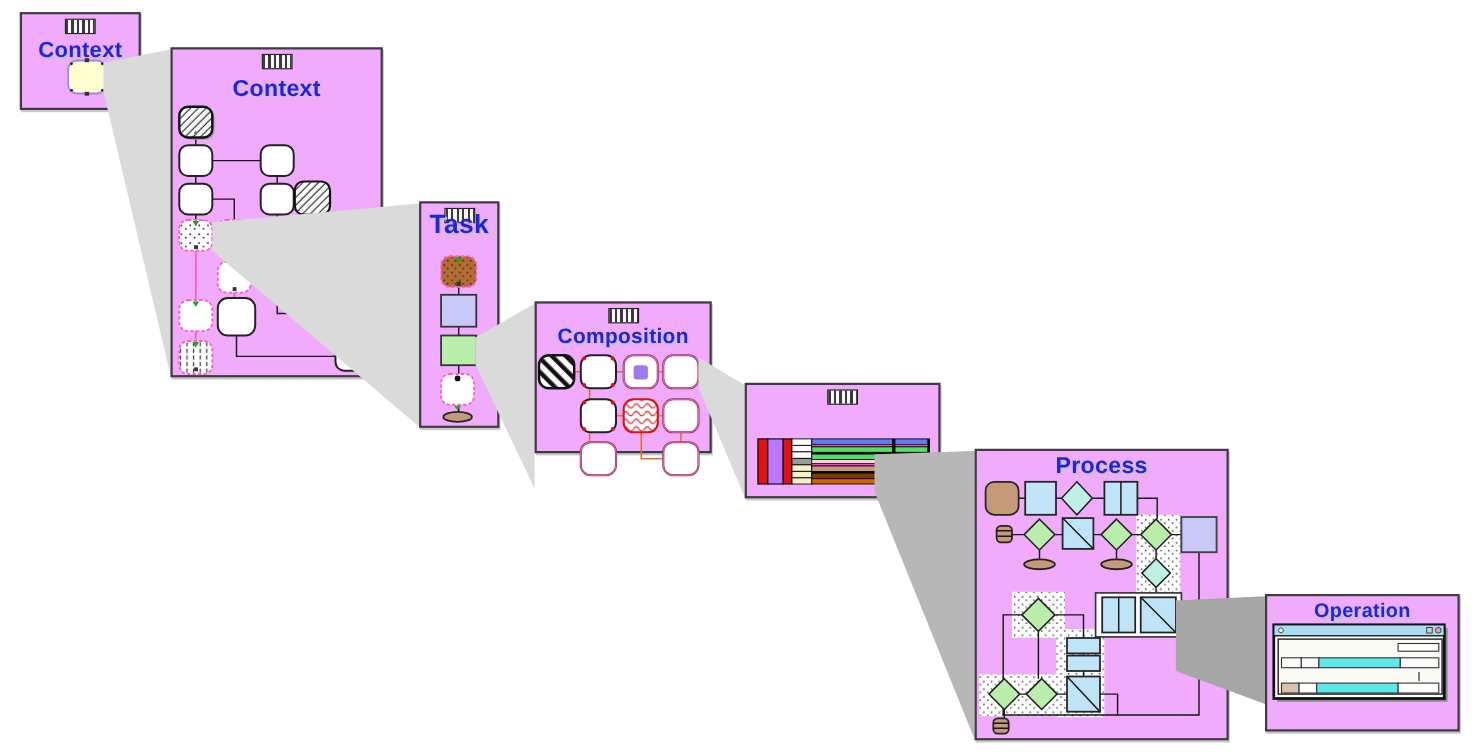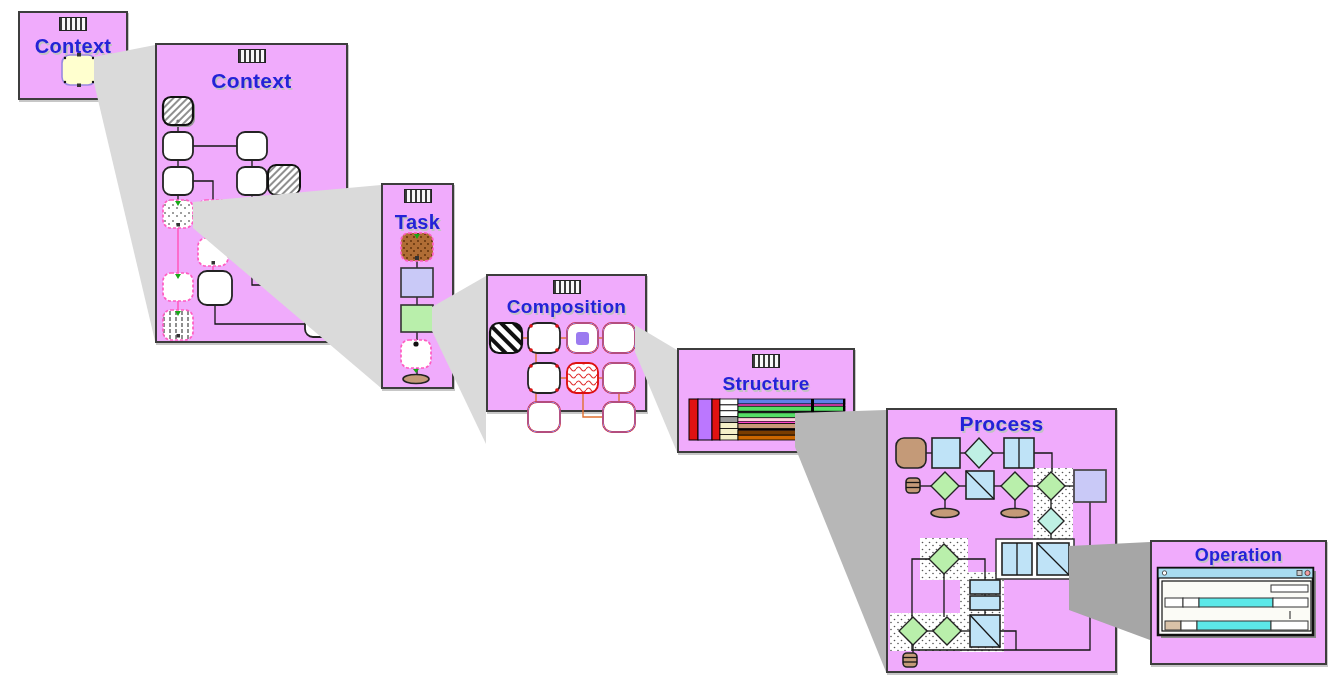--- a/index.html
+++ b/index.html
@@ -178,21 +178,21 @@
           <rect x="126.5" y="180" width="3.5" height="3.5" class="port"></rect>
         <rect x="56.5" y="218" width="3.5" height="3.5" class="port"></rect>
           <rect x="126.5" y="218" width="3.5" height="3.5" class="port"></rect>
         <rect x="21.5" y="291" width="3.5" height="3.5" class="port"></rect>
       </g>
     </svg>
   </div>
 
   <div class="window" style="left:381px;top:183px;width:73px;height:206px;z-index:30">
     <div class="grip"></div>
-    <div class="wtitle" style="top:26px;font-size:20px">Task</div>
+    <div class="wtitle" style="top:6px;font-size:24px">Task</div>
     <svg class="canvas" width="73" height="206" viewBox="0 0 73 206">
       <g>
         <line class="ln" x1="36" y1="77" x2="36" y2="85"></line>
           <line class="ln" x1="36" y1="114" x2="36" y2="122"></line>
         <line class="ln" x1="36" y1="149" x2="36" y2="157"></line>
           <line class="ln" x1="36" y1="185" x2="36" y2="192"></line>
       </g>
       <g>
         <rect x="20" y="50" width="32" height="28" rx="8" fill="url(#brspeck)" class="npk" style="fill:url(#brspeck)"></rect>
         <polygon class="tri" points="33,51 39,51 36,56"></polygon>
@@ -247,21 +247,20 @@
         <rect x="42" y="128" width="32" height="30" rx="9" class="nred"></rect>
         <rect x="42" y="128" width="32" height="30" rx="9" class="povr"></rect>
         <rect x="117" y="128" width="32" height="30" rx="9" class="nred"></rect>
         <rect x="117" y="128" width="32" height="30" rx="9" class="povr"></rect>
       </g>
     </svg>
   </div>
 
   <div class="window" style="left:677px;top:348px;width:178px;height:105px;z-index:50">
     <div class="grip"></div>
-    <div class="wtitle" style="top:23px;font-size:19px">Structure</div>
     <svg class="canvas" width="178" height="105" viewBox="0 0 178 105">
       <g>
         <rect x="12" y="51" width="9" height="41" style="fill:var(--struct_red)" stroke="#000" stroke-width="1"></rect>
         <rect x="21" y="51" width="14" height="41" style="fill:var(--purple_bar)" stroke="#000" stroke-width="1"></rect>
         <rect x="35" y="51" width="8" height="41" style="fill:var(--struct_red)" stroke="#000" stroke-width="1"></rect>
         <rect x="43" y="51" width="18" height="5.9" fill="#fff" stroke="#000" stroke-width="0.8"></rect>
         <rect x="43" y="56.9" width="18" height="5.9" fill="#fff" stroke="#000" stroke-width="0.8"></rect>
         <rect x="43" y="62.8" width="18" height="5.9" fill="#fff" stroke="#000" stroke-width="0.8"></rect>
         <rect x="43" y="68.7" width="18" height="5.9" fill="#9a9a9a" stroke="#000" stroke-width="0.8"></rect>
         <rect x="43" y="74.6" width="18" height="5.9" fill="#f4f0c8" stroke="#000" stroke-width="0.8"></rect>

